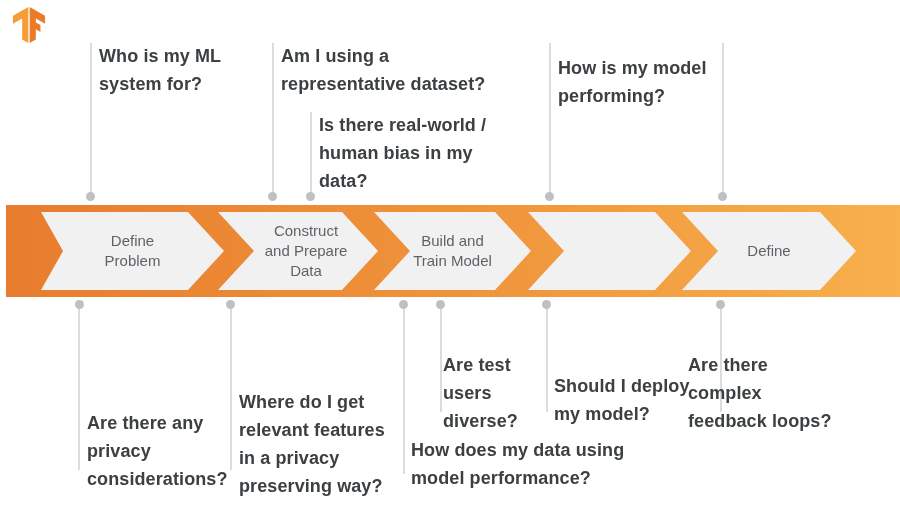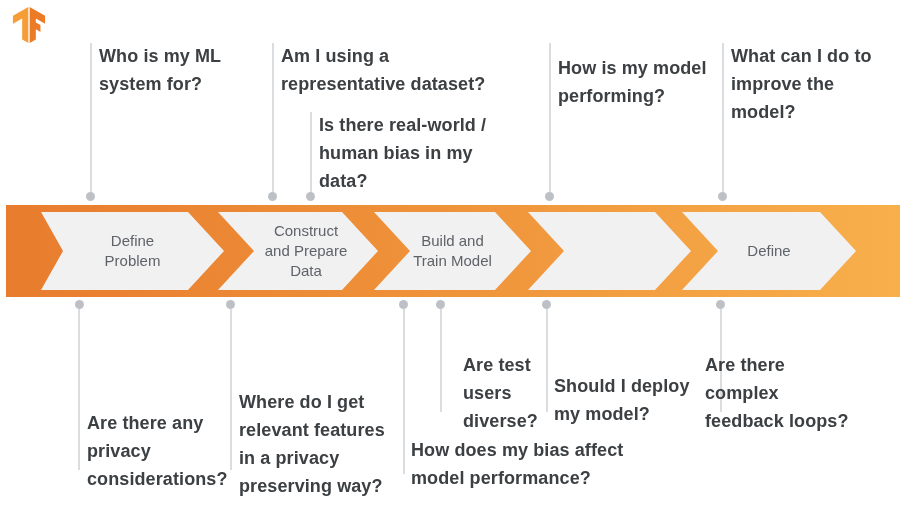--- a/index.html
+++ b/index.html
@@ -62,22 +62,20 @@
 
   <div class="q" style="left:99px;top:42px">Who is my ML
 system for?</div>
   <div class="q" style="left:319px;top:111px">Is there real-world /
 human bias in my
 data?</div>
   <div class="q" style="left:281px;top:42px">Am I using a
 representative dataset?</div>
   <div class="q" style="left:558px;top:54px">How is my model
 performing?</div>
-  <div class="q" style="left:731px;top:42px">What can I do to
-improve the model?</div>
 
   <div class="band">
     <svg width="900" height="92" viewBox="0 0 900 92" aria-hidden="true">
       <polygon points="35,7 182,7 218,46 182,85 35,85 57,46" fill="#f1f1f2"></polygon>
       <polygon points="212,7 336,7 372,46 336,85 212,85 248,46" fill="#f1f1f2"></polygon>
       <polygon points="368,7 489,7 525,46 489,85 368,85 404,46" fill="#f1f1f2"></polygon>
       <polygon points="522,7 649,7 685,46 649,85 522,85 558,46" fill="#f1f1f2"></polygon>
       <polygon points="676,7 814,7 850,46 814,85 676,85 712,46" fill="#f1f1f2"></polygon>
     </svg>
     <div class="step-label" style="left:35px;width:183px">Define
@@ -103,24 +101,24 @@
   <div class="dot" style="left:716px;top:300px"></div>
   <div class="vline" style="left:720px;top:309px;height:103px"></div>
 
   <div class="q" style="left:87px;top:409px">Are there any
 privacy
 considerations?</div>
   <div class="q" style="left:239px;top:388px">Where do I get
 relevant features
 in a privacy
 preserving way?</div>
-  <div class="q" style="left:411px;top:436px">How does my bias affect
+  <div class="q" style="left:411px;top:436px">How does my data using
 model performance?</div>
-  <div class="q" style="left:463px;top:351px">Are test
+  <div class="q" style="left:443px;top:351px">Are test
 users
 diverse?</div>
   <div class="q" style="left:554px;top:372px">Should I deploy
 my model?</div>
-  <div class="q" style="left:705px;top:351px">Are there
+  <div class="q" style="left:688px;top:351px">Are there
 complex
 feedback loops?</div>
 
 </div>
 
 </body></html>

